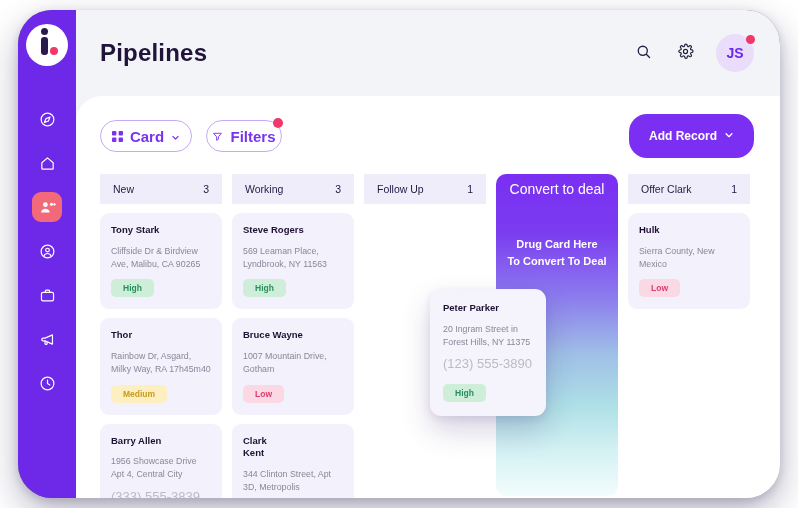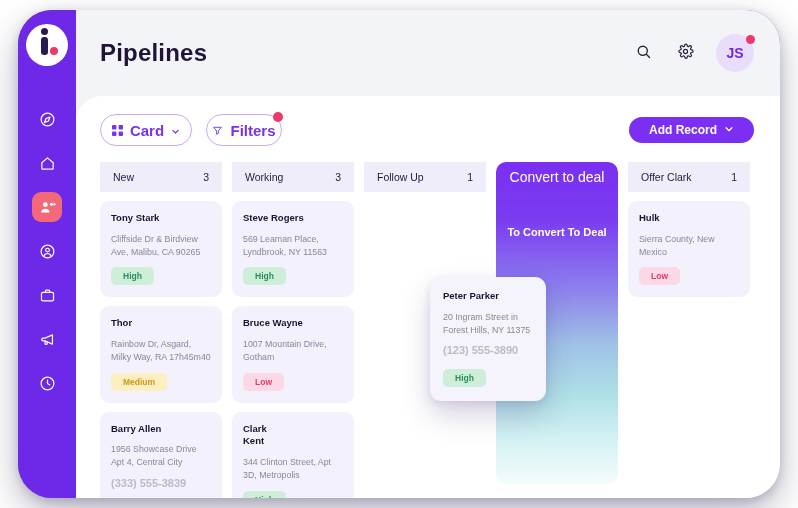--- a/index.html
+++ b/index.html
@@ -148,21 +148,21 @@
   #btn-card { width: 92px; padding: 0; }
   #btn-search-leads { margin-left: 14px; width: 106px; padding: 0; }
   #btn-filters { margin-left: 14px; width: 76px; padding: 0; }
   #btn-filters .red-dot {
     position: absolute; top: -3px; right: -2px;
     width: 10px; height: 10px; border-radius: 50%;
     background: #F0386B;
   }
   #btn-add-record {
     margin-left: auto;
-    height: 26px;
+    height: 44px;
     border-radius: 18px;
     background: #7A2FF2;
     color: #fff;
     font-size: 12px;
     font-weight: 700;
     display: flex; align-items: center; justify-content: center;
     gap: 7px;
     padding: 0 20px;
     cursor: pointer;
     border: none;
@@ -209,25 +209,24 @@
     line-height: 1.35;
     margin-bottom: 8px;
   }
   .card-addr {
     font-size: 8.8px;
     color: #8A8699;
     line-height: 1.45;
     margin-bottom: 7px;
   }
   .card-phone {
-    font-size: 11px;
+    font-size: 13px;
     color: #BDB9C9;
     line-height: 1.4;
     margin-bottom: 8px;
-    font-weight: bold;
   }
   .tag {
     display: inline-block;
     font-size: 8.5px;
     font-weight: 700;
     border-radius: 5px;
     padding: 4px 12px;
   }
   .tag-high   { background: #CFEEDA; color: #26905A; }
   .tag-medium { background: #FDEFC0; color: #C69B1D; }
@@ -485,20 +484,21 @@
           <div class="col-header">
             <span>Follow Up</span>
             <span class="count">1</span>
           </div>
           <div class="col-cards"></div>
         </div>
 
         <div id="col-dropzone">
           <div id="dropzone-header">Convert to deal</div>
           <div id="dropzone-text">
+            <div>Drug Card Here</div>
             <div>To Convert To Deal</div>
           </div>
         </div>
 
         <div class="column">
           <div class="col-header">
             <span>Offer Clark</span>
             <span class="count">1</span>
           </div>
           <div class="col-cards">

